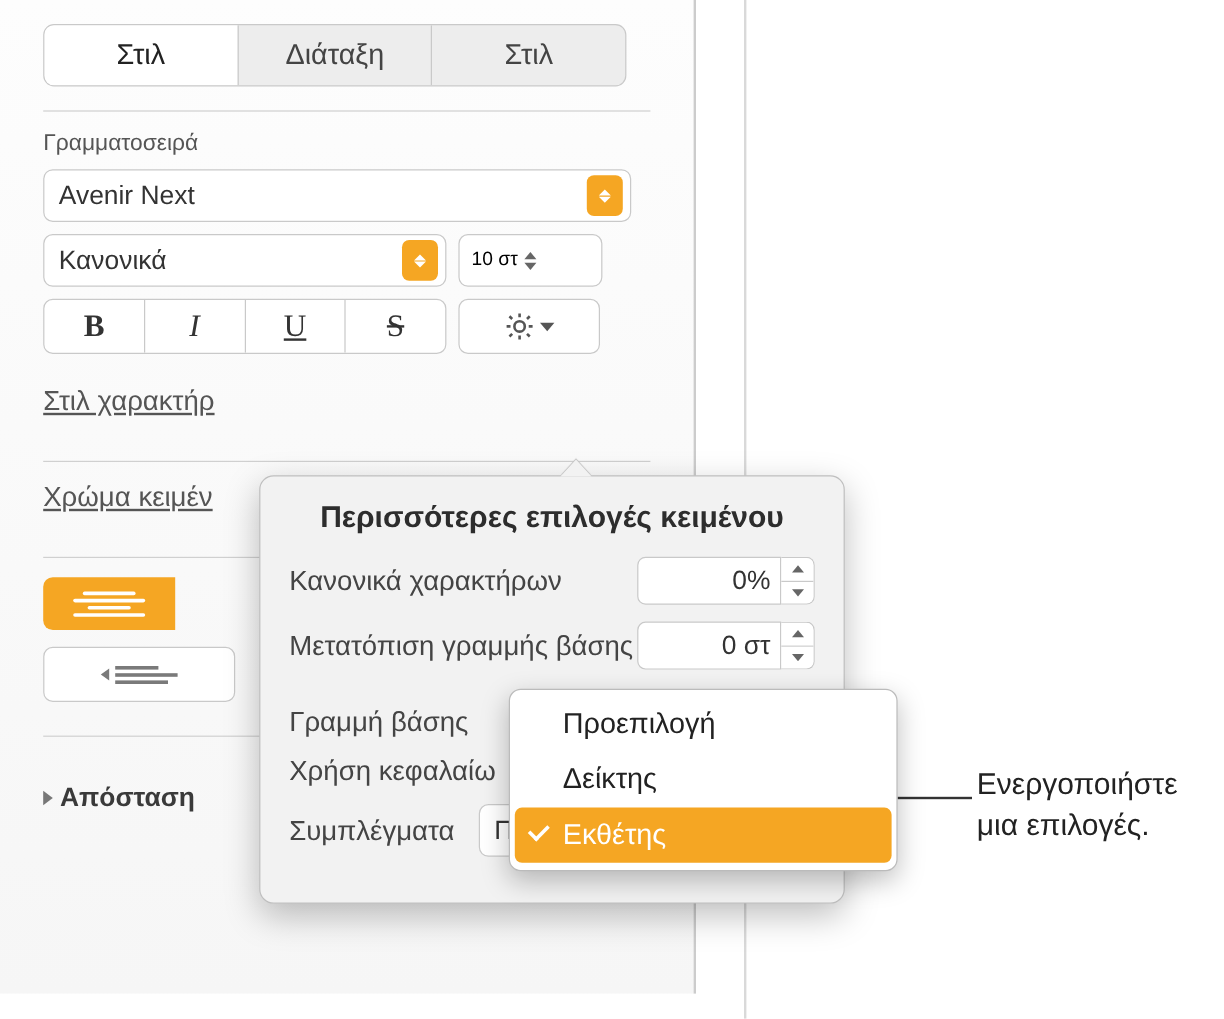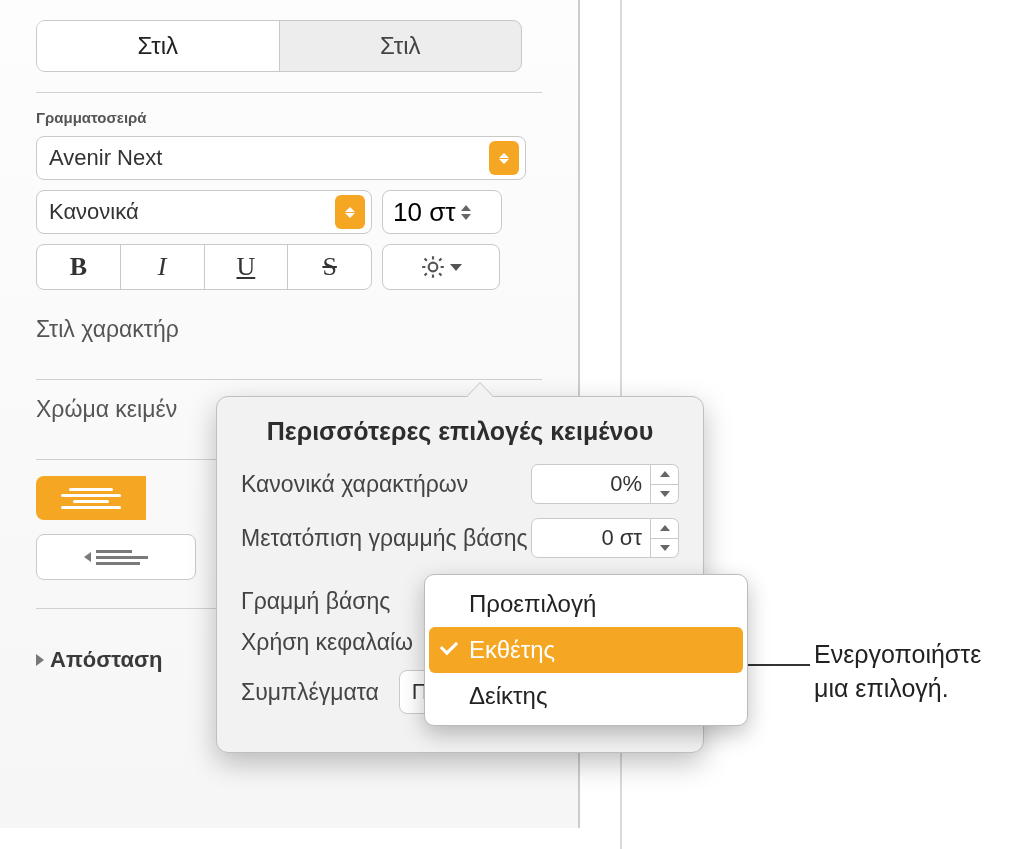--- a/index.html
+++ b/index.html
@@ -44,22 +44,22 @@
     color: #444;
     border-left: 1px solid #c9c9c9;
     cursor: pointer;
   }
   .segtabs .tab:first-child { border-left: none; }
   .segtabs .tab.sel { background: #fff; color: #222; }
 
   .hr { height: 1px; background: #d0d0d0; margin: 20px 0 16px 0; }
 
   .section-title {
-    font-size: 15px;
-    font-weight: 700;
+    font-size: 19px;
+    font-weight: 400;
     color: #555;
     margin: 14px 0 10px 0;
   }
 
   .popup {
     display: flex;
     align-items: center;
     background: #fff;
     border: 1px solid #c9c9c9;
     border-radius: 8px;
@@ -89,21 +89,21 @@
   .row { display: flex; gap: 10px; margin-top: 10px; }
   .font-style { width: 336px; }
   .size-box {
     display: flex; align-items: center;
     border: 1px solid #c9c9c9;
     border-radius: 8px;
     background: #fff;
     height: 44px;
     width: 120px;
     padding: 0 2px 0 10px;
-    font-size: 26px;
+    font-size: 16px;
   }
   .mini-stepper {
     width: 22px;
     display: flex; flex-direction: column; gap: 3px;
     align-items: center; justify-content: center;
   }
   .mini-stepper .c {
     width: 0; height: 0;
     border-left: 5px solid transparent;
     border-right: 5px solid transparent;
@@ -147,21 +147,21 @@
   }
   .gearbtn .cd {
     width: 0; height: 0;
     border-left: 6px solid transparent;
     border-right: 6px solid transparent;
     border-top: 7px solid #555;
     margin-left: 2px;
   }
 
   .label-row {
-    font-size: 23px; color: #555; margin-top: 26px;
+    font-size: 23px; color: #555; margin-top: 26px; text-decoration: underline;
   }
 
   .alignrow { display:flex; margin-top: 16px; }
   .alignbtn {
     width: 110px; height: 44px;
     background: #f5a623;
     border-radius: 8px 0 0 8px;
     display:flex; flex-direction:column;
     align-items:center; justify-content:center;
     gap:3px;
@@ -305,20 +305,21 @@
     line-height: 1.35;
   }
 </style>
 </head>
 <body>
 
 <div class="panel">
 
   <div class="segtabs">
     <div class="tab sel">Στιλ</div>
+    <div class="tab">Διάταξη</div>
     <div class="tab">Στιλ</div>
   </div>
 
   <div class="hr"></div>
 
   <div class="section-title">Γραμματοσειρά</div>
 
   <div class="popup" style="width:490px">
     <span class="grow">Avenir Next</span>
     <span class="updown">
@@ -444,26 +445,26 @@
           <span class="caret-down"></span>
       </span>
     </div>
   </div>
 </div>
 
 <div class="menu">
   <div class="mi">
     <span>Προεπιλογή</span>
   </div>
+  <div class="mi">
+    <span>Δείκτης</span>
+  </div>
   <div class="mi sel">
     <span class="check"></span>
     <span>Εκθέτης</span>
   </div>
-  <div class="mi">
-    <span>Δείκτης</span>
-  </div>
 </div>
 
 <div class="leader"></div>
 <div class="annotation">
   <span>Ενεργοποιήστε</span><br>
-  <span>μια επιλογή.</span>
+  <span>μια επιλογές.</span>
 </div>
 
 </body></html>

